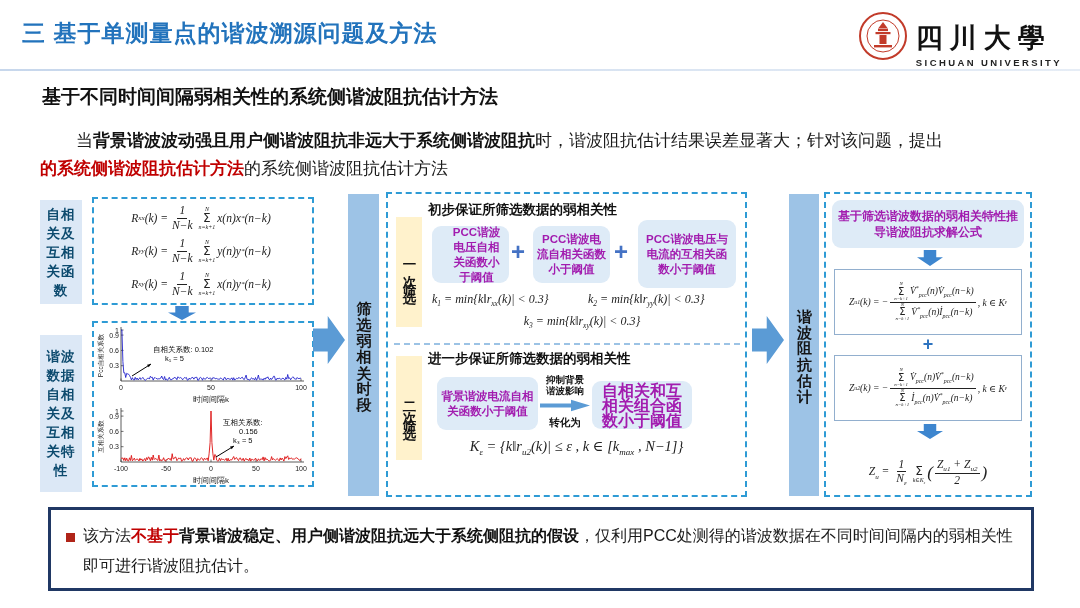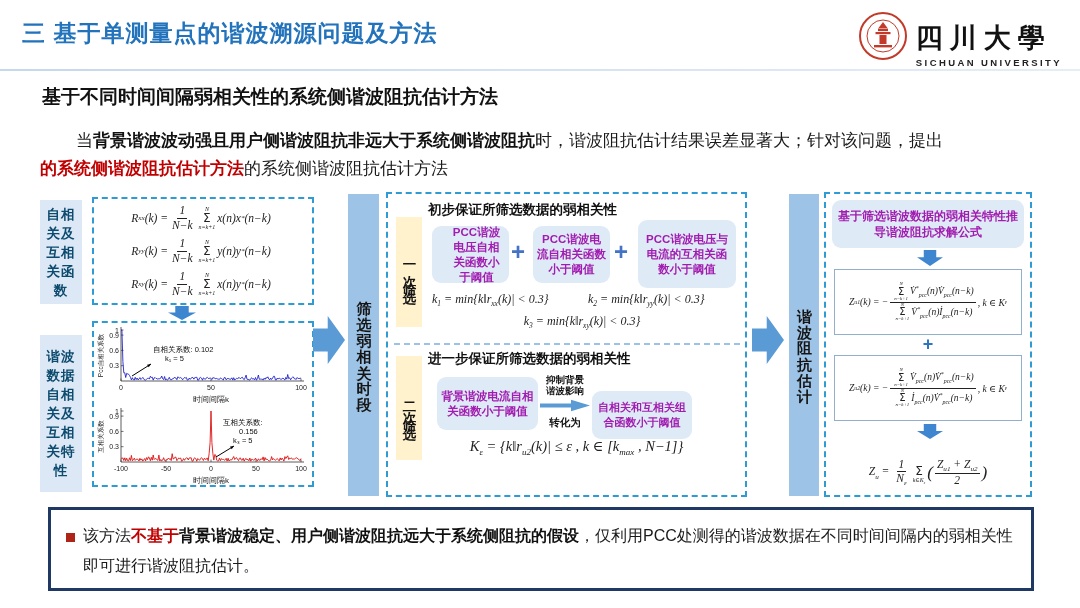--- a/index.html
+++ b/index.html
@@ -205,21 +205,21 @@
   <div class="kf math" style="left:588px;top:292px;">k<sub>2</sub> = min{k‖r<sub>yy</sub>(k)| &lt; 0.3}</div>
   <div class="kf math" style="left:432px;top:314px;width:300px;text-align:center;">k<sub>3</sub> = min{k‖r<sub>xy</sub>(k)| &lt; 0.3}</div>
 
   <div class="vlabel" style="left:396px;top:356px;width:26px;height:104px;">二次筛选</div>
   <div class="heading" style="left:428px;top:350px;">进一步保证所筛选数据的弱相关性</div>
   <div class="bluebox" style="left:437px;top:377px;width:101px;height:53px;">背景谐波电流自相关函数小于阈值</div>
   <div class="annot" style="left:536px;top:374px;width:58px;font-size:9.5px;line-height:11px;">抑制背景
 谐波影响</div>
   <div class="arrow-right-sm" style="left:540px;top:399px;width:50px;height:13px;"></div>
   <div class="annot" style="left:540px;top:416px;width:50px;font-size:10.5px;">转化为</div>
-  <div class="bluebox" style="left:592px;top:391px;width:100px;height:48px;font-size:11px;">自相关和互相关组合函数小于阈值</div>
+  <div class="bluebox" style="left:592px;top:381px;width:100px;height:48px;font-size:16px;">自相关和互相关组合函数小于阈值</div>
   <div class="math" style="position:absolute;left:419px;top:438px;width:315px;text-align:center;font-size:14.5px;">K<sub>ε</sub> = {k‖r<sub>u2</sub>(k)| ≤ ε , k ∈ [k<sub>max</sub> , N−1]}</div>
 
   <div class="arrow-right" style="left:752px;top:316px;width:32px;height:48px;"></div>
 
   <div class="vbar" style="left:789px;top:194px;width:30px;height:302px;">谐波阻抗估计</div>
 
   <div class="dashed" style="left:824px;top:192px;width:208px;height:305px;"></div>
   <div class="bluebox" style="left:832px;top:200px;width:192px;height:48px;font-size:12px;line-height:16px;">基于筛选谐波数据的弱相关特性推导谐波阻抗求解公式</div>
   <div class="arrow-down" style="left:917px;top:250px;width:26px;height:16px;"></div>
   <div class="zbox math" style="left:834px;top:269px;width:188px;height:66px;">Z<sub>u1</sub>(k) = −<span class="frac">

